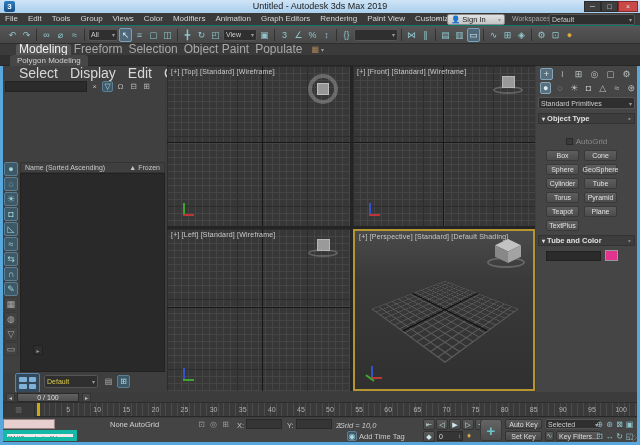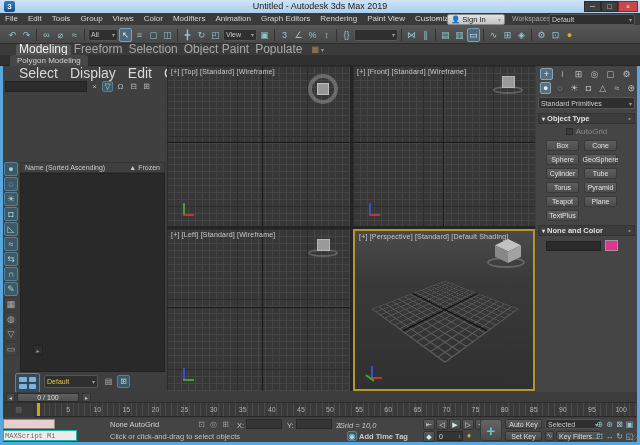--- a/index.html
+++ b/index.html
@@ -87,49 +87,49 @@
   #persp-plane .pav{position:absolute;left:50%;top:0;bottom:0;width:2px;background:#141414;}
   #persp-plane .pah{position:absolute;top:50%;left:0;right:0;height:2px;background:#141414;}
   .cubef{position:absolute;width:26px;height:24px;}
   
   #cmdpanel{left:536px;top:66px;width:101px;height:326px;background:#454545;}
   .cp-row{display:flex;gap:3px;padding:2px 0 0 4px;}
   .cpic{width:13px;height:12px;display:flex;align-items:center;justify-content:center;color:#b9bfc1;font-size:9px;border:1px solid transparent;border-radius:2px;}
   .cpic.on{background:#5a6e7c;border-color:#83a7bd;color:#d9eef3;}
   #cp-dd{margin:3px 2px 0 2px;height:12px;}
   .rollout{margin:4px 2px 0 2px;height:11px;background:#3d3d3d;border:1px solid #333;display:flex;align-items:center;justify-content:space-between;padding:0 3px;color:#e0e0e0;font-size:7.5px;font-weight:bold;}
-  #autogrid{display:flex;align-items:center;gap:3px;justify-content:center;margin-top:3px;color:#8a8a8a;}
+  #autogrid{display:flex;align-items:center;gap:3px;justify-content:center;margin-top:13px;color:#8a8a8a;}
   #autogrid .cb{width:7px;height:7px;background:#3a3a3a;border:1px solid #2a2a2a;}
   #ot-buttons{display:flex;flex-wrap:wrap;gap:3px 5px;padding:4px 0 0 10px;}
   .otbtn{width:33px;height:11px;background:linear-gradient(#5e5e5e,#4c4c4c);border:1px solid #393939;border-radius:2px;color:#e0e0e0;font-size:7px;display:flex;align-items:center;justify-content:center;}
   #nc-row{display:flex;align-items:center;gap:4px;padding:4px 0 0 10px;}
   #nc-input{width:55px;height:10px;background:#2b2b2b;border:1px solid #222;}
   #nc-swatch{width:13px;height:11px;border:1px solid #999;}
   
   #slider-row{left:3px;top:392px;width:634px;height:11px;background:#3c3c3c;border-bottom:1px solid #2d2d2d;}
   .tsbtn{width:9px;height:9px;background:#4a4a4a;border:1px solid #333;color:#bbb;font-size:6px;display:flex;align-items:center;justify-content:center;margin-left:3px;}
   #ts-handle{width:62px;height:9px;background:linear-gradient(#616161,#4e4e4e);border:1px solid #2a2a2a;color:#ddd;font-size:7px;display:flex;align-items:center;justify-content:center;margin-left:2px;}
   #ruler{left:3px;top:403px;width:634px;height:14px;background:#3a3a3a;border-bottom:1px solid #282828;
     background-image:repeating-linear-gradient(90deg,rgba(90,90,90,.55) 0 1px,transparent 1px 5.8px);}
   #ruler-stub{position:absolute;left:0;top:0;width:32px;height:14px;background:#383838;border-right:1px solid #2b2b2b;color:#777;font-size:7px;display:flex;align-items:center;justify-content:center;}
   #time-marker{position:absolute;left:34px;top:0;width:3px;height:13px;background:#c8a90e;}
   .tick-label{position:absolute;top:3px;color:#b0b0b0;font-size:7px;transform:translateX(-50%);}
   
   #statusbar{left:3px;top:418px;width:634px;height:24px;background:#444;}
   #mxs-top{position:absolute;left:0;top:1px;width:52px;height:10px;background:#e7cfcf;border:1px solid #9a8585;}
-  #mxs-bottom{position:absolute;left:0;top:12px;width:74px;height:11px;background:#f2eaea;border:1px solid #14b8a6;color:#6a6a6a;font-family:"Liberation Mono",monospace;font-size:7px;line-height:10px;padding-left:1px;overflow:hidden;white-space:nowrap;}
+  #mxs-bottom{position:absolute;left:0;top:12px;width:74px;height:11px;background:#f2eaea;border:4px solid #14b8a6;color:#6a6a6a;font-family:"Liberation Mono",monospace;font-size:7px;line-height:10px;padding-left:1px;overflow:hidden;white-space:nowrap;}
   #sel-status{position:absolute;left:107px;top:2px;font-size:7.5px;color:#d0d0d0;}
   #prompt{position:absolute;left:107px;top:14px;font-size:7.5px;color:#c0c0c0;}
   #xform-icons{position:absolute;left:193px;top:1px;display:flex;gap:1px;}
   .dimic{color:#9a9a9a;}
   .coord-label{position:absolute;top:3px;font-size:7.5px;color:#c0c0c0;}
   .fld{position:absolute;top:1px;height:10px;background:#353535;border:1px solid #2a2a2a;}
   #grid-label{position:absolute;left:336px;top:3px;font-size:7.5px;color:#c8c8c8;font-style:italic;}
   #lock-icon{position:absolute;left:344px;top:13px;}
-  #timetag{position:absolute;left:356px;top:14px;font-size:7.5px;color:#c8c8c8;font-weight:bold;}
+  #timetag{position:absolute;left:356px;top:14px;font-size:7.5px;color:#c8c8c8;}
   #playback{position:absolute;left:420px;top:1px;display:flex;gap:1px;}
   .pbtn{width:12px;height:11px;background:linear-gradient(#5a5a5a,#484848);border:1px solid #333;border-radius:2px;color:#cfeaee;font-size:7px;display:flex;align-items:center;justify-content:center;}
   #keymode{position:absolute;left:420px;top:13px;}
   #frame-fld{position:absolute;left:434px;top:13px;width:26px;height:10px;background:#353535;border:1px solid #2a2a2a;color:#ddd;font-size:7px;display:flex;align-items:center;justify-content:space-between;padding:0 1px;}
   #key-ic{position:absolute;left:464px;top:13px;color:#d8a93c;font-size:8px;}
   #bigkey{position:absolute;left:477px;top:1px;width:22px;height:22px;background:linear-gradient(#646464,#4c4c4c);border:1px solid #383838;border-radius:3px;color:#6ec3cc;font-size:15px;font-weight:bold;display:flex;align-items:center;justify-content:center;}
   .skbtn{position:absolute;height:10px;background:linear-gradient(#5a5a5a,#484848);border:1px solid #333;border-radius:2px;color:#ddd;font-size:7px;display:flex;align-items:center;justify-content:center;}
   #nav1,#nav2{position:absolute;display:flex;gap:1px;}
   .navic{width:9px;height:10px;display:flex;align-items:center;justify-content:center;color:#8fc6cd;font-size:8px;}
   #grip{position:absolute;right:0;bottom:0;width:7px;height:7px;background:repeating-linear-gradient(135deg,#666 0 1px,transparent 1px 3px);}
@@ -388,21 +388,21 @@
         <div class="otbtn">GeoSphere</div>
         <div class="otbtn">Cylinder</div>
         <div class="otbtn">Tube</div>
         <div class="otbtn">Torus</div>
         <div class="otbtn">Pyramid</div>
         <div class="otbtn">Teapot</div>
         <div class="otbtn">Plane</div>
         <div class="otbtn">TextPlus</div>
       </div>
     <div class="rollout">
-      <span><span style="font-size:6px;">▾</span> <span>None and Color</span></span>
+      <span><span style="font-size:6px;">▾</span> <span>Tube and Color</span></span>
       <span style="color:#8a8a8a;font-weight:normal;">▪</span>
     </div>
     <div id="nc-row">
       <div id="nc-input"></div>
       <div id="nc-swatch" style="background: rgb(224, 52, 142);"></div>
     </div>
   </div>
 
   <div class="abs row" id="slider-row">
     <div class="tsbtn">◂</div>
@@ -434,21 +434,20 @@
         <span class="tick-label" style="left: 559.8px;">90</span>
         <span class="tick-label" style="left: 588.9px;">95</span>
         <span class="tick-label" style="left: 618px;">100</span>
       </div>
   </div>
 
   <div class="abs" id="statusbar">
     <div id="mxs-top"></div>
     <div id="mxs-bottom">MAXScript Mi</div>
     <div id="sel-status">None AutoGrid</div>
-    <div id="prompt">Click or click-and-drag to select objects</div>
     <div id="xform-icons">
         <div class="mini-ic dimic">⊡</div>
         <div class="mini-ic dimic">◎</div>
         <div class="mini-ic dimic">⊞</div>
       </div>
     <span class="coord-label" style="left:234px;">X:</span>
     <div class="fld" style="left:243px;width:36px;"></div>
     <span class="coord-label" style="left:284px;">Y:</span>
     <div class="fld" style="left:293px;width:36px;"></div>
 

